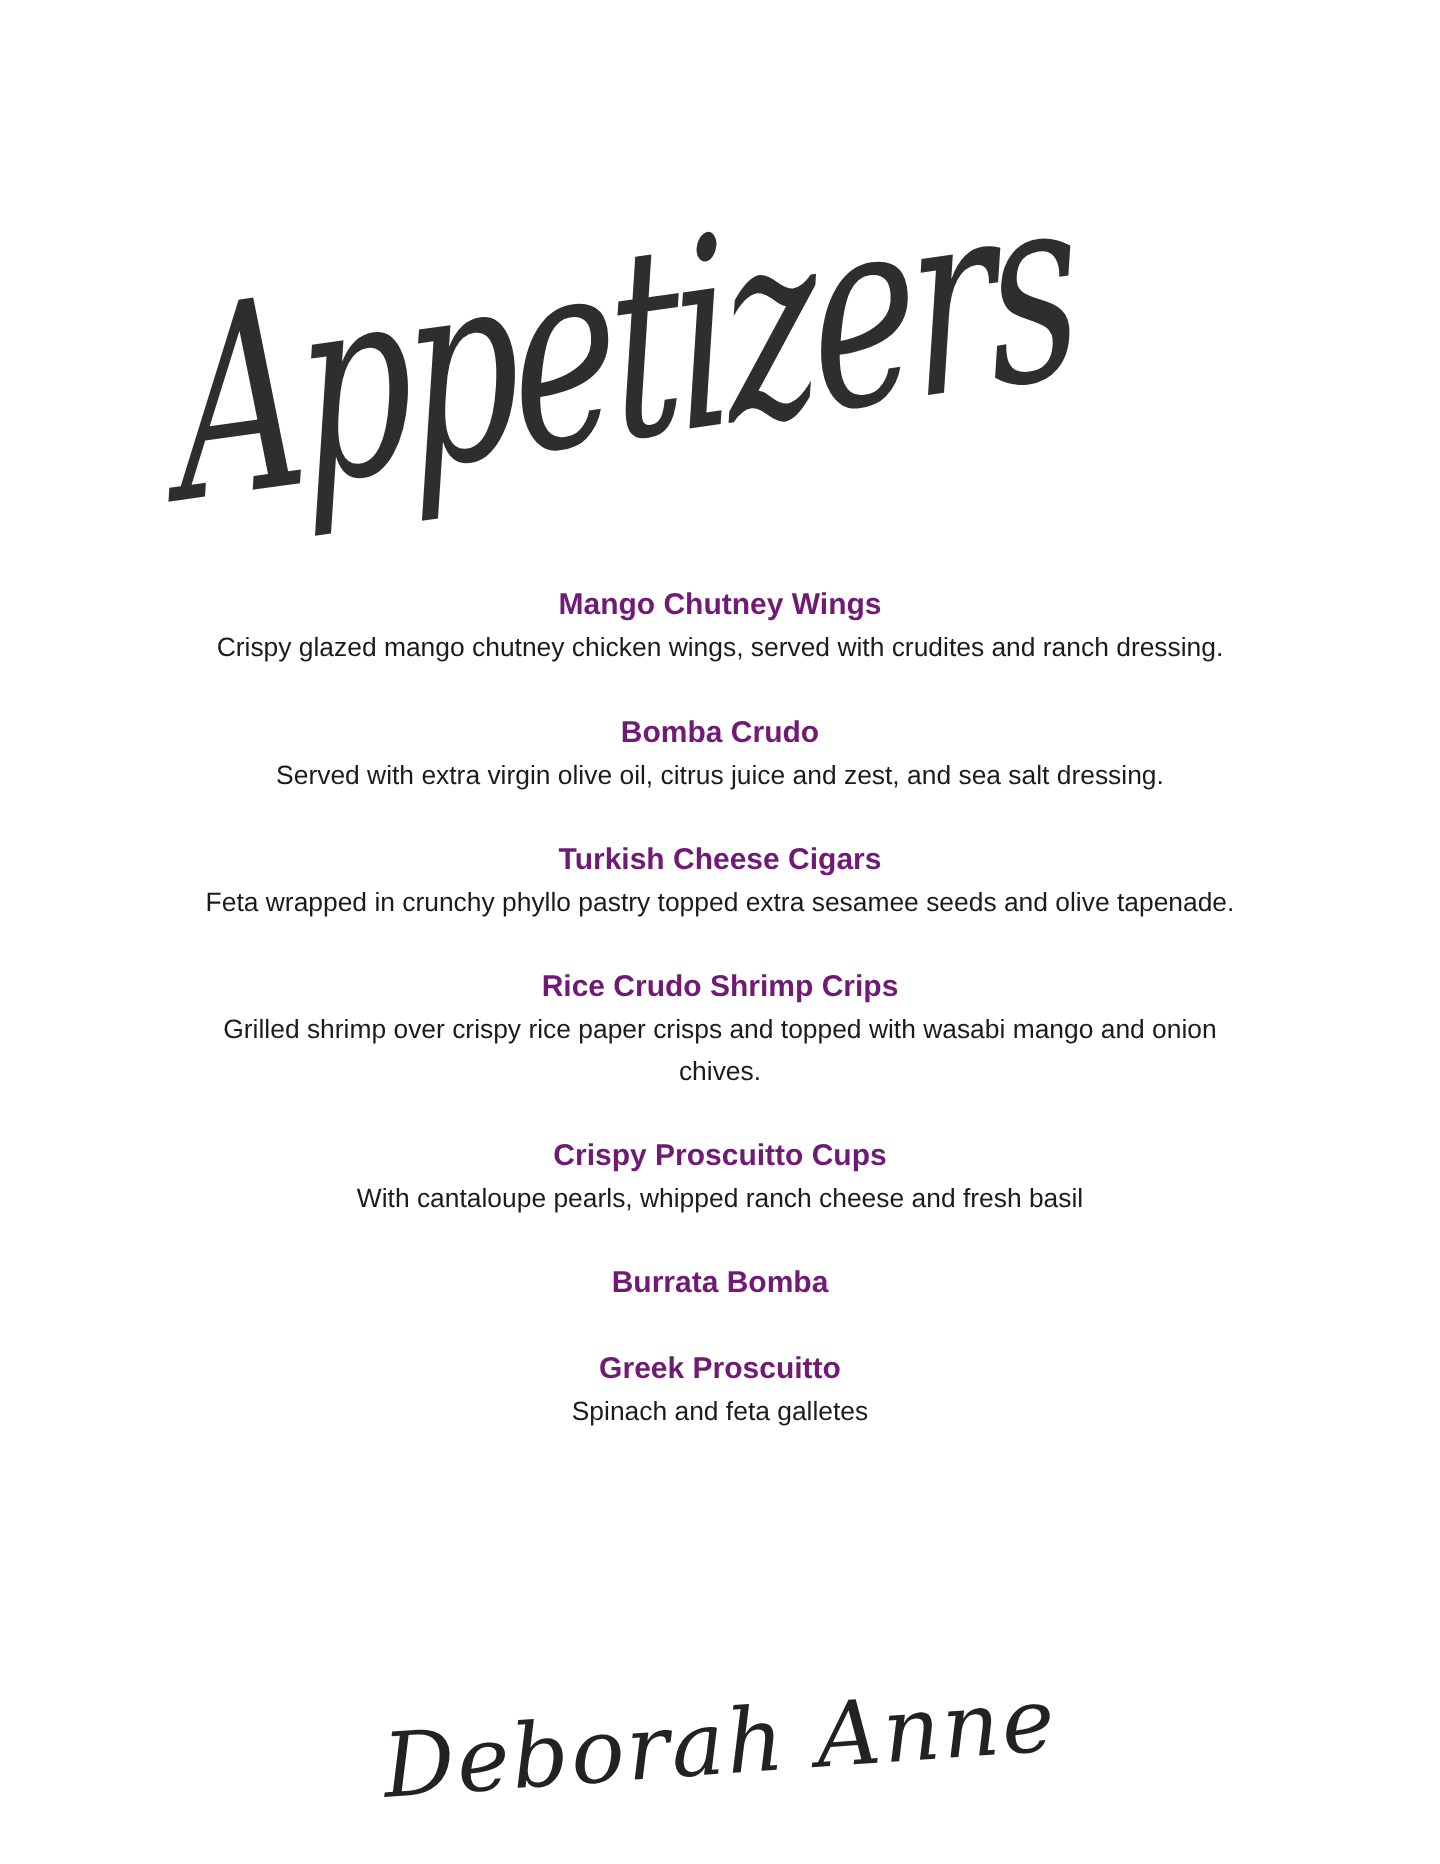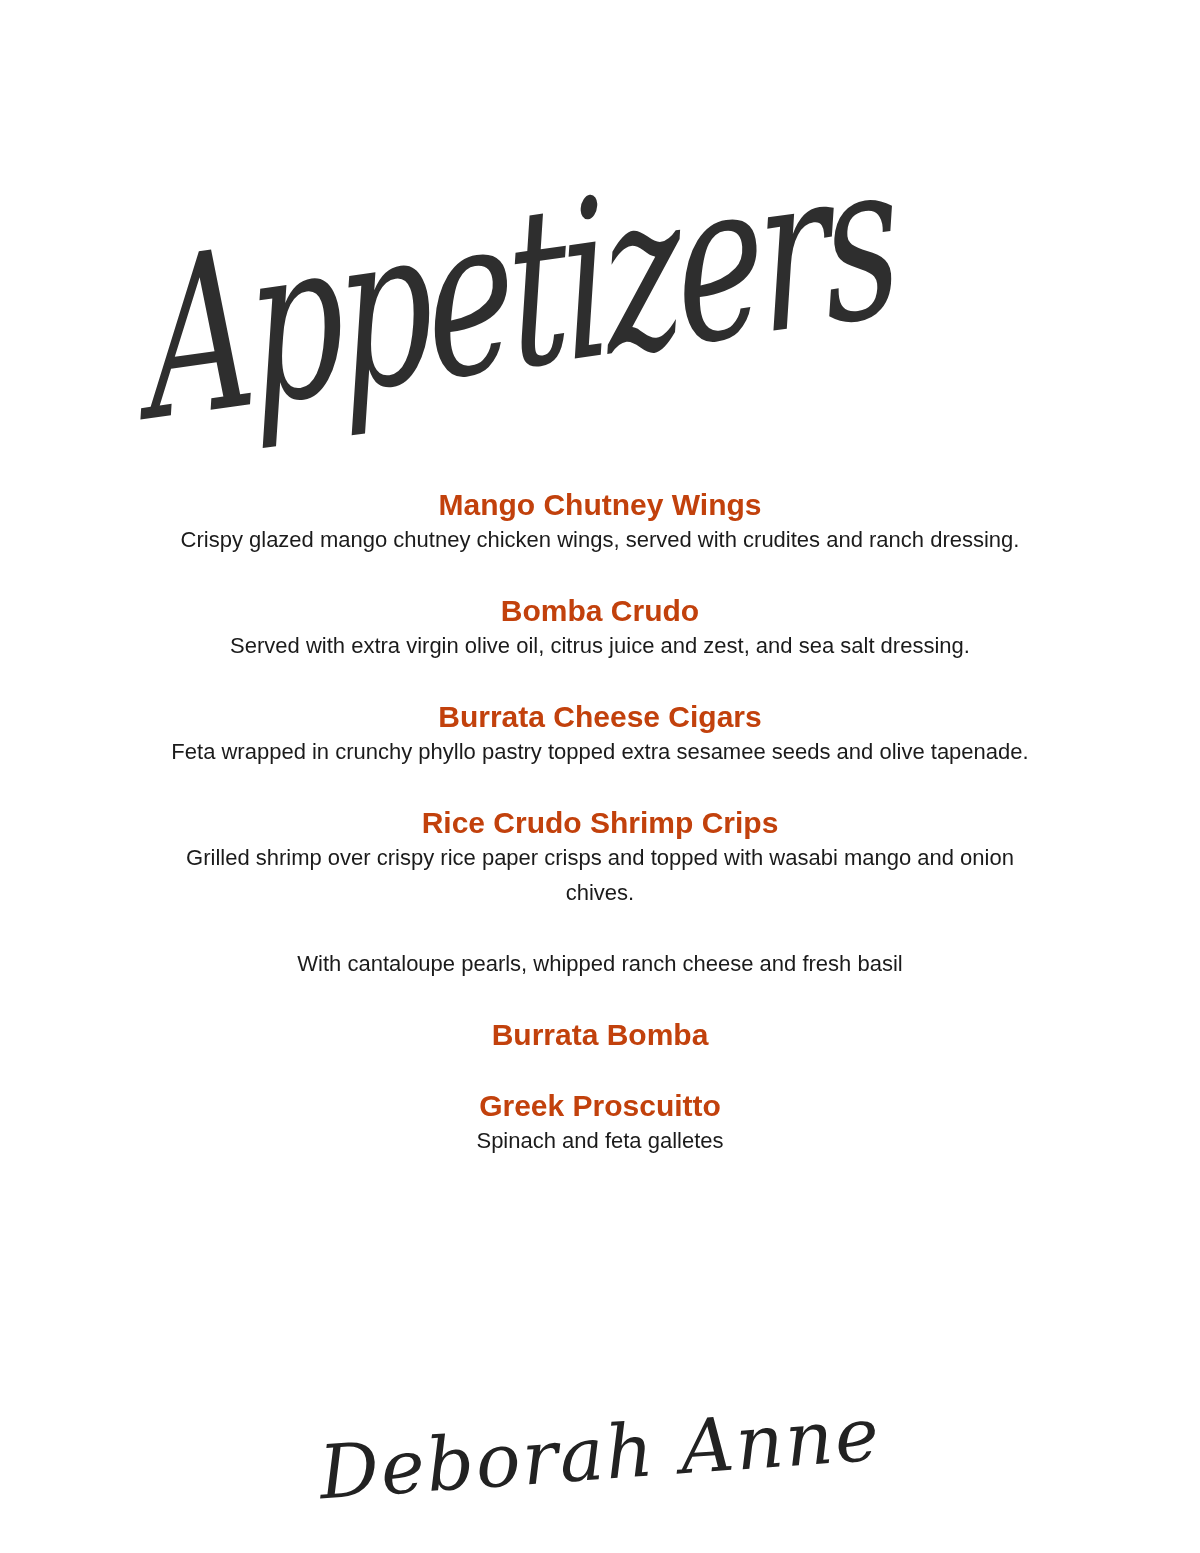--- a/index.html
+++ b/index.html
@@ -39,23 +39,23 @@
       left: 150px;
       width: 900px;
       text-align: center;
       color: #1b1b1b;
     }
     .menu-item {
       margin-bottom: 36px;
     }
     .item-name {
       font-weight: 700;
-      font-size: 30px;
+      font-size: 25px;
       line-height: 35px;
-      color: #c2410c;
+      color: #701a75;
     }
     .item-desc {
       font-weight: 400;
       font-size: 22px;
       line-height: 35px;
       color: #1b1b1b;
     }
     
     .signature {
       position: absolute;
@@ -87,30 +87,31 @@
       <div class="item-name">Mango Chutney Wings</div>
       <div class="item-desc">Crispy glazed mango chutney chicken wings, served with crudites and ranch dressing.</div>
     </div>
 
     <div class="menu-item">
       <div class="item-name">Bomba Crudo</div>
       <div class="item-desc">Served with extra virgin olive oil, citrus juice and zest, and sea salt dressing.</div>
     </div>
 
     <div class="menu-item">
-      <div class="item-name">Burrata Cheese Cigars</div>
+      <div class="item-name">Turkish Cheese Cigars</div>
       <div class="item-desc">Feta wrapped in crunchy phyllo pastry topped extra sesamee seeds and olive tapenade.</div>
     </div>
 
     <div class="menu-item">
       <div class="item-name">Rice Crudo Shrimp Crips</div>
       <div class="item-desc">Grilled shrimp over crispy rice paper crisps and topped with wasabi mango and onion chives.</div>
     </div>
 
     <div class="menu-item">
+      <div class="item-name">Crispy Proscuitto Cups</div>
       <div class="item-desc">With cantaloupe pearls, whipped ranch cheese and fresh basil</div>
     </div>
 
     <div class="menu-item">
       <div class="item-name">Burrata Bomba</div>
     </div>
 
     <div class="menu-item">
       <div class="item-name">Greek Proscuitto</div>
       <div class="item-desc">Spinach and feta galletes</div>

